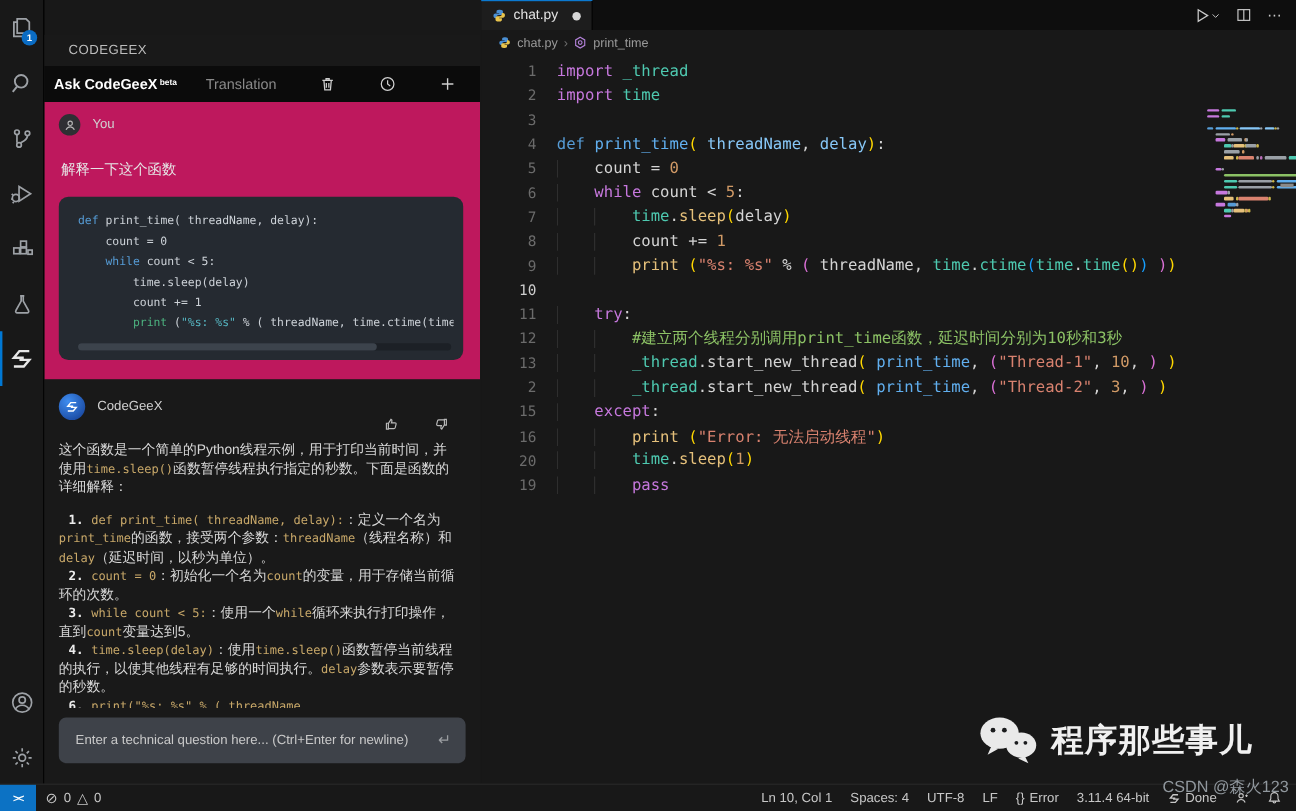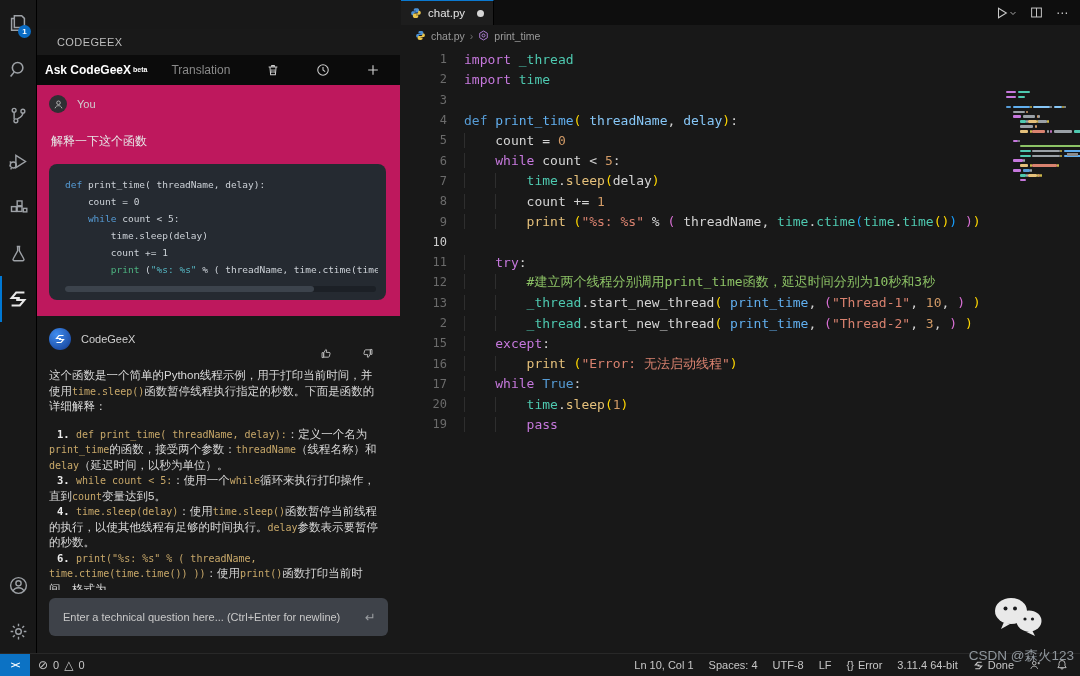--- a/index.html
+++ b/index.html
@@ -243,20 +243,21 @@
             <span class="icon-btn">
               <svg width="13" height="13" viewBox="0 0 16 16" fill="none" stroke="currentColor" stroke-width="1.2">
                   <path d="M13.5 9h-2V3h2zM11.5 3.5v5.2L8.8 13c-.9-.3-1.2-1-.9-2l.5-1.6H4.8c-.9 0-1.4-.6-1.2-1.4l.9-3.6c.2-.7.7-.9 1.3-.9z"></path>
                 </svg>
             </span>
           </span>
         </div>
         <div class="answer" id="answer">
             <div class="para"><span class="chat-text">这个函数是一个简单的Python线程示例，用于打印当前时间，并使用</span><span class="chat-code">time.sleep()</span><span class="chat-text">函数暂停线程执行指定的秒数。下面是函数的详细解释：</span></div>
             <div class="li"><span class="li-num">1. </span><span class="chat-code">def print_time( threadName, delay):</span><span class="chat-text">：定义一个名为</span><span class="chat-code">print_time</span><span class="chat-text">的函数，接受两个参数：</span><span class="chat-code">threadName</span><span class="chat-text">（线程名称）和</span><span class="chat-code">delay</span><span class="chat-text">（延迟时间，以秒为单位）。</span></div>
+            <div class="li"><span class="li-num">2. </span><span class="chat-code">count = 0</span><span class="chat-text">：初始化一个名为</span><span class="chat-code">count</span><span class="chat-text">的变量，用于存储当前循环的次数。</span></div>
             <div class="li"><span class="li-num">3. </span><span class="chat-code">while count &lt; 5:</span><span class="chat-text">：使用一个</span><span class="chat-code">while</span><span class="chat-text">循环来执行打印操作，直到</span><span class="chat-code">count</span><span class="chat-text">变量达到5。</span></div>
             <div class="li"><span class="li-num">4. </span><span class="chat-code">time.sleep(delay)</span><span class="chat-text">：使用</span><span class="chat-code">time.sleep()</span><span class="chat-text">函数暂停当前线程的执行，以使其他线程有足够的时间执行。</span><span class="chat-code">delay</span><span class="chat-text">参数表示要暂停的秒数。</span></div>
             <div class="li"><span class="li-num">6. </span><span class="chat-code">print("%s: %s" % ( threadName, time.ctime(time.time()) ))</span><span class="chat-text">：使用</span><span class="chat-code">print()</span><span class="chat-text">函数打印当前时间，格式为</span></div>
           </div>
       </div>
     </div>
 
     <div class="input-area">
       <div class="input-box">
         <input type="text" placeholder="Enter a technical question here... (Ctrl+Enter for newline)" style="">
@@ -368,24 +369,20 @@
           </div>
           <div class="code-line">
             <span class="ln">15</span>
             <span class="ltext"><span class="ind">    </span><span class="tok-kw">except</span><span class="tok-pl">:</span></span>
           </div>
           <div class="code-line">
             <span class="ln">16</span>
             <span class="ltext"><span class="ind">    </span><span class="ind">    </span><span class="tok-call">print</span><span class="tok-pl"> </span><span class="tok-b1">(</span><span class="tok-str">"Error: 无法启动线程"</span><span class="tok-b1">)</span></span>
           </div>
           <div class="code-line">
-            <span class="ln">17</span>
-            <span class="ltext"><span class="ind">    </span><span class="tok-kw">while</span><span class="tok-pl"> </span><span class="tok-kw2">True</span><span class="tok-pl">:</span></span>
-          </div>
-          <div class="code-line">
             <span class="ln">20</span>
             <span class="ltext"><span class="ind">    </span><span class="ind">    </span><span class="tok-mod">time</span><span class="tok-pl">.</span><span class="tok-call">sleep</span><span class="tok-b1">(</span><span class="tok-num">1</span><span class="tok-b1">)</span></span>
           </div>
           <div class="code-line">
             <span class="ln">19</span>
             <span class="ltext"><span class="ind">    </span><span class="ind">    </span><span class="tok-kw">pass</span></span>
           </div>
         </div>
       <div class="minimap" id="minimap">
           <div class="mm-line">
@@ -493,20 +490,21 @@
       <svg width="52" height="42" viewBox="0 0 52 42">
         <ellipse cx="19" cy="15" rx="16" ry="13" fill="#e9e9e9"></ellipse>
         <path d="M12 26l-3 7 9-5z" fill="#e9e9e9"></path>
         <circle cx="13.5" cy="12.5" r="2" fill="#1b1c1e"></circle>
           <circle cx="23" cy="12.5" r="2" fill="#1b1c1e"></circle>
         <ellipse cx="37" cy="25" rx="12.5" ry="10.5" fill="#e9e9e9"></ellipse>
         <path d="M40 34l3 6-8.5-4z" fill="#e9e9e9"></path>
         <circle cx="33" cy="23" r="1.6" fill="#1b1c1e"></circle>
           <circle cx="40.5" cy="23" r="1.6" fill="#1b1c1e"></circle>
       </svg>
+      <span class="wechat-text">程序那些事儿</span>
     </div>
   </div>
 
   <div class="statusbar">
     <div class="remote">&gt;&lt;</div>
     <div class="sb-left">
       <span class="sym">⊘</span>
       <span>0</span>
       <span class="sym">△</span>
       <span>0</span>

